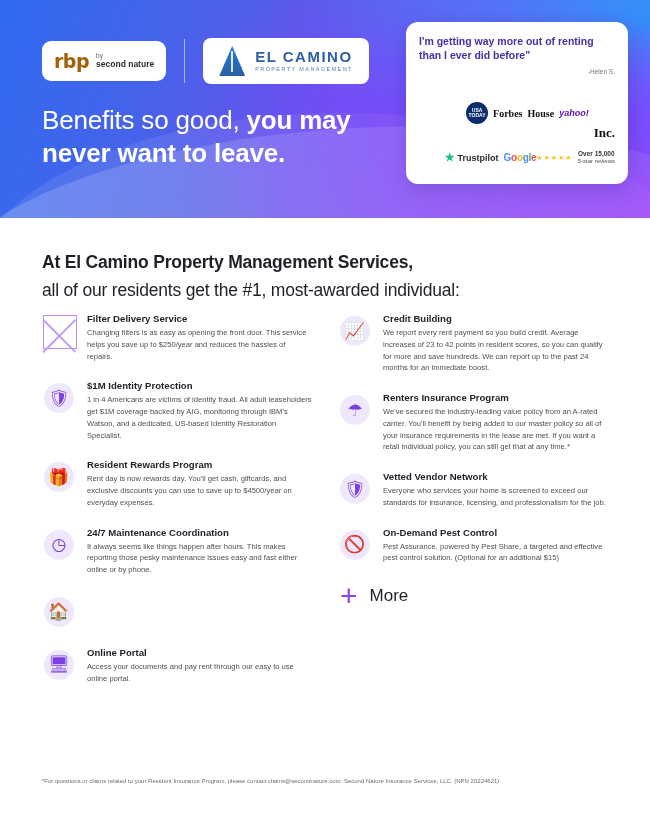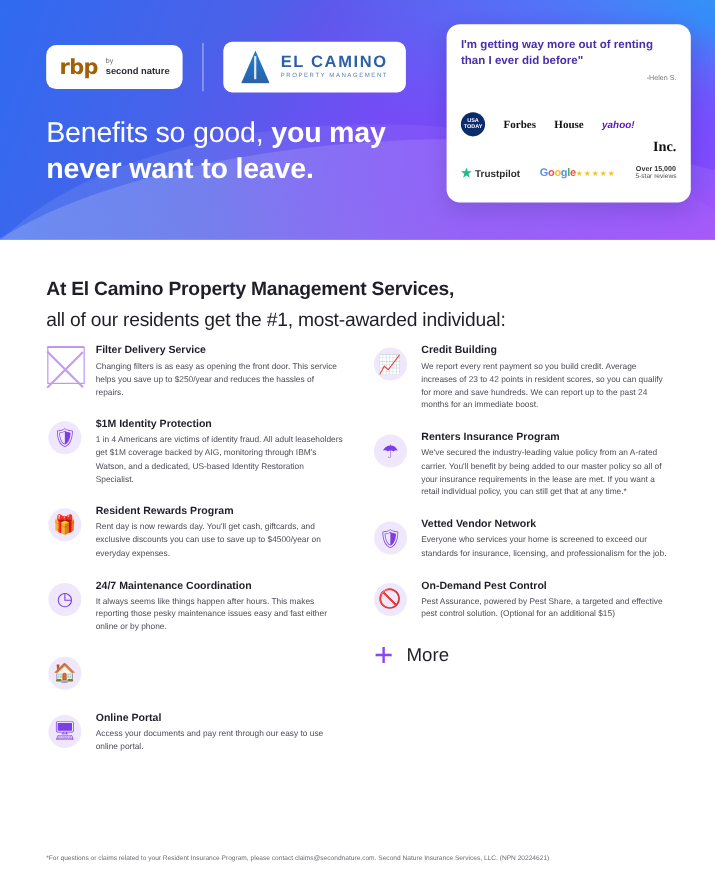--- a/index.html
+++ b/index.html
@@ -75,21 +75,21 @@
   .quote-card{
     position:absolute;right:22px;top:22px;width:196px;
     background:#fff;border-radius:12px;padding:12px 13px 19px;
     box-shadow:0 6px 18px rgba(30,20,80,.18);
   }
   .quote-text{
     font-size:10.5px;line-height:1.35;color:#4a2fa8;font-weight:600;
   }
   .quote-author{font-size:6.5px;color:#777;text-align:right;margin-top:6px;}
   .press-row{
-    display:flex;align-items:center;justify-content:space-between;gap:5px;margin-top:10px;
+    display:flex;align-items:center;justify-content:flex-end;gap:5px;margin-top:10px;
   }
   .press-row.second{margin-top:9px;}
   .usa-badge{
     width:22px;height:22px;border-radius:50%;background:#0b2c6b;color:#fff;
     font-size:5px;font-weight:700;display:flex;align-items:center;justify-content:center;
     text-align:center;line-height:1.05;
   }
   .press{font-size:10px;font-weight:700;color:#111;font-family:"Liberation Serif", serif;}
   .press.house{font-family:"Liberation Serif", serif;}
   .press.yahoo{color:#5f0fbf;font-family:"Liberation Sans",sans-serif;font-size:9px;font-style:italic;}

